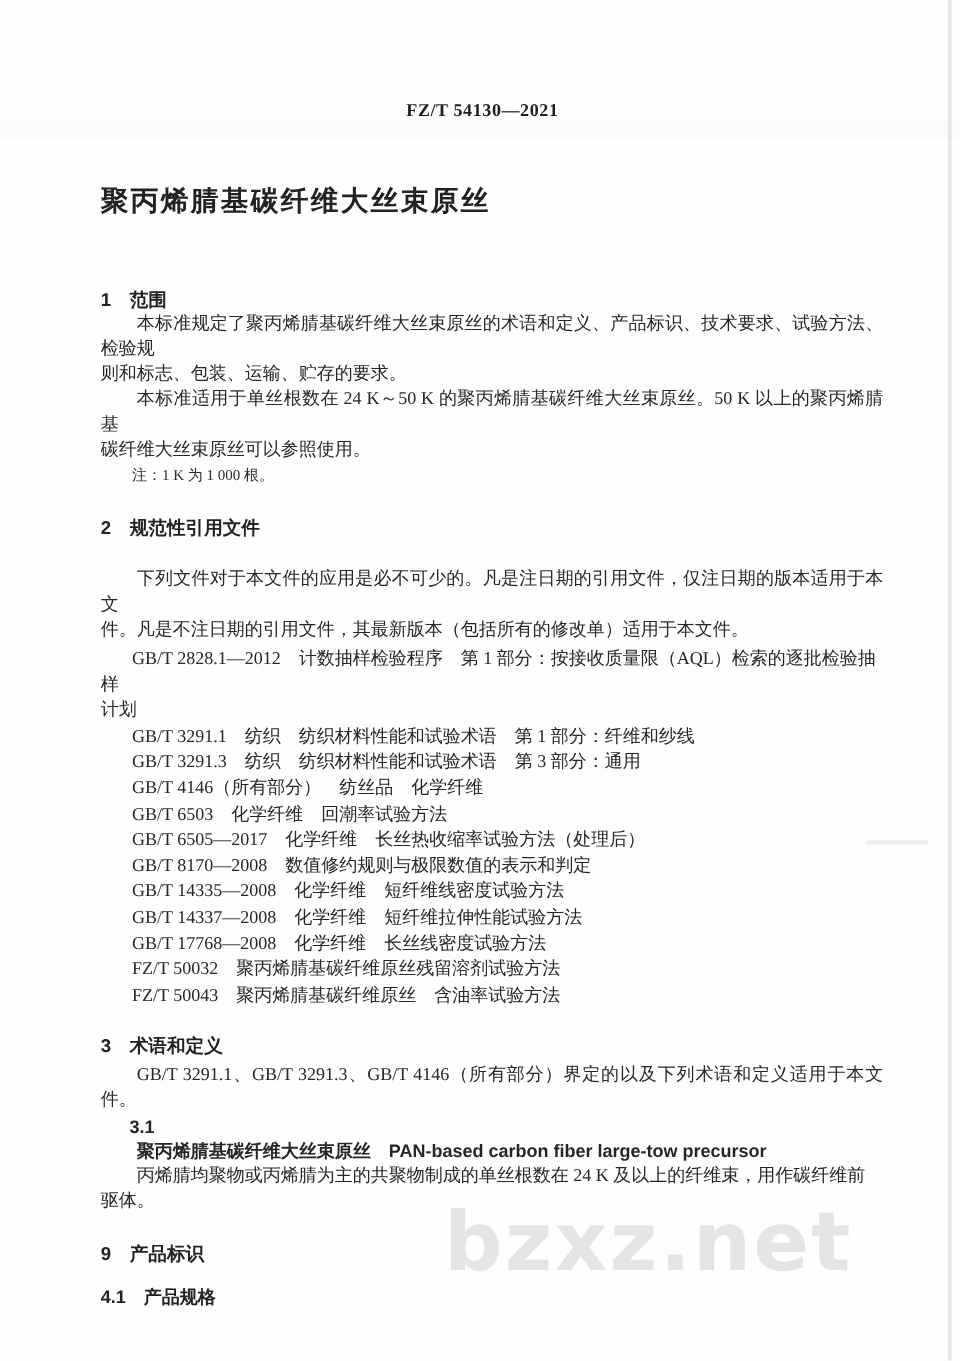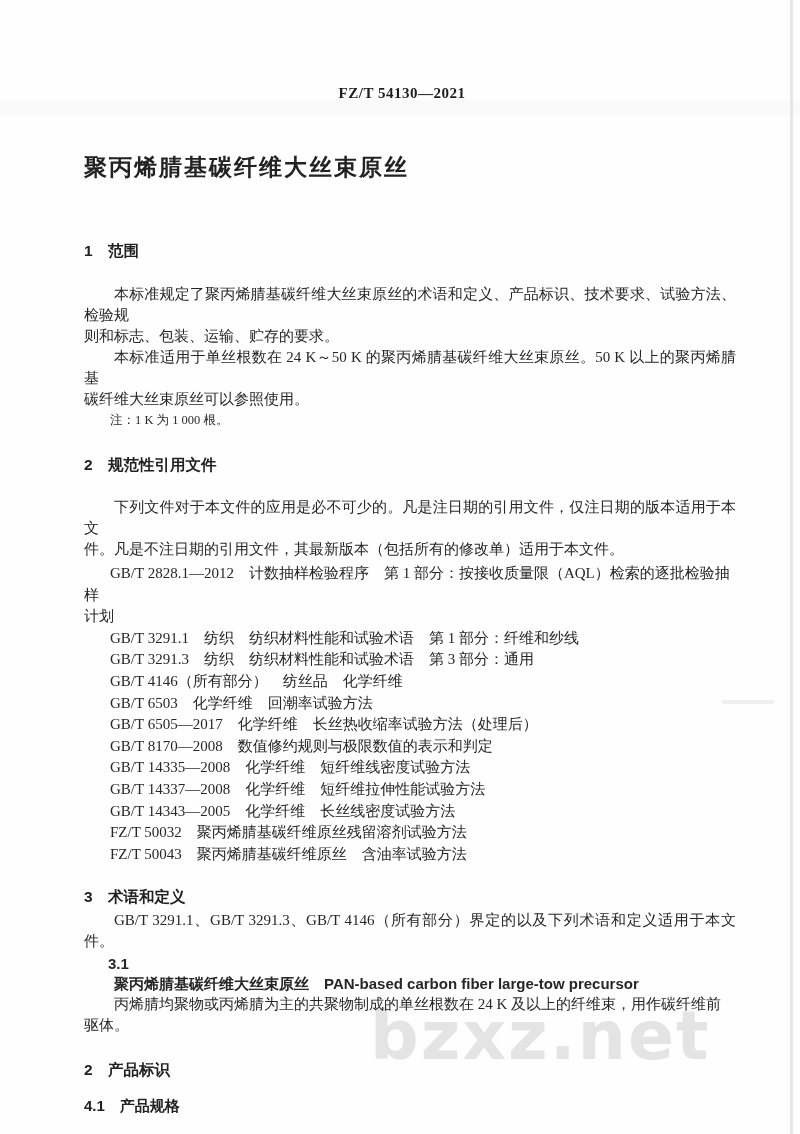--- a/index.html
+++ b/index.html
@@ -39,21 +39,21 @@
   }
   .h1{margin-top:60px;}
   .h2{margin-top:27px;}
   .h3{margin-top:23px;}
   .h4{margin-top:25px;}
   .h41{margin-top:18px;font-size:15px;line-height:17px;}
   .para{
     font-size:15px;line-height:21px;margin:0;
     text-indent:30px;white-space:pre-line;text-align:justify;
   }
-  .p1{margin-top:24px;}
+  .p1{}
   .note{
     margin-top:2px;font-size:12.5px;line-height:17px;text-indent:26px;color:#2b2b2b;
   }
   .s2p{margin-top:23px;}
   .refs{margin:3px 0 0 0;padding:0;list-style:none;font-size:15px;line-height:21.6px;}
   .refs li{text-indent:26px;white-space:pre-line;}
   .s3p{margin-top:4px;}
   .clause-num{margin-top:2px;font-size:15px;line-height:20px;font-weight:bold;font-family:"Liberation Sans","DejaVu Sans",sans-serif;margin-left:24px;}
   .term{
     font-family:"Liberation Sans","DejaVu Sans",sans-serif;
@@ -93,29 +93,29 @@
       <li>GB/T 2828.1—2012　计数抽样检验程序　第 1 部分：按接收质量限（AQL）检索的逐批检验抽样
 计划</li>
       <li>GB/T 3291.1　纺织　纺织材料性能和试验术语　第 1 部分：纤维和纱线</li>
       <li>GB/T 3291.3　纺织　纺织材料性能和试验术语　第 3 部分：通用</li>
       <li>GB/T 4146（所有部分）　纺丝品　化学纤维</li>
       <li>GB/T 6503　化学纤维　回潮率试验方法</li>
       <li>GB/T 6505—2017　化学纤维　长丝热收缩率试验方法（处理后）</li>
       <li>GB/T 8170—2008　数值修约规则与极限数值的表示和判定</li>
       <li>GB/T 14335—2008　化学纤维　短纤维线密度试验方法</li>
       <li>GB/T 14337—2008　化学纤维　短纤维拉伸性能试验方法</li>
-      <li>GB/T 14343—2005　化学纤维　长丝线密度试验方法</li>
+      <li>GB/T 17768—2008　化学纤维　长丝线密度试验方法</li>
       <li>FZ/T 50032　聚丙烯腈基碳纤维原丝残留溶剂试验方法</li>
       <li>FZ/T 50043　聚丙烯腈基碳纤维原丝　含油率试验方法</li>
     </ul>
 
     <div class="sec-heading h3">3　术语和定义</div>
     <p class="para s3p">GB/T 3291.1、GB/T 3291.3、GB/T 4146（所有部分）界定的以及下列术语和定义适用于本文件。</p>
     <div class="clause-num">3.1</div>
     <p class="term">聚丙烯腈基碳纤维大丝束原丝　PAN-based carbon fiber large-tow precursor</p>
     <p class="para def">丙烯腈均聚物或丙烯腈为主的共聚物制成的单丝根数在 24 K 及以上的纤维束，用作碳纤维前
 驱体。</p>
 
-    <div class="sec-heading h4">2　产品标识</div>
+    <div class="sec-heading h4">9　产品标识</div>
     <div class="sec-heading h41">4.1　产品规格</div>
 
   </div>
 </div>
 
 </body></html>

